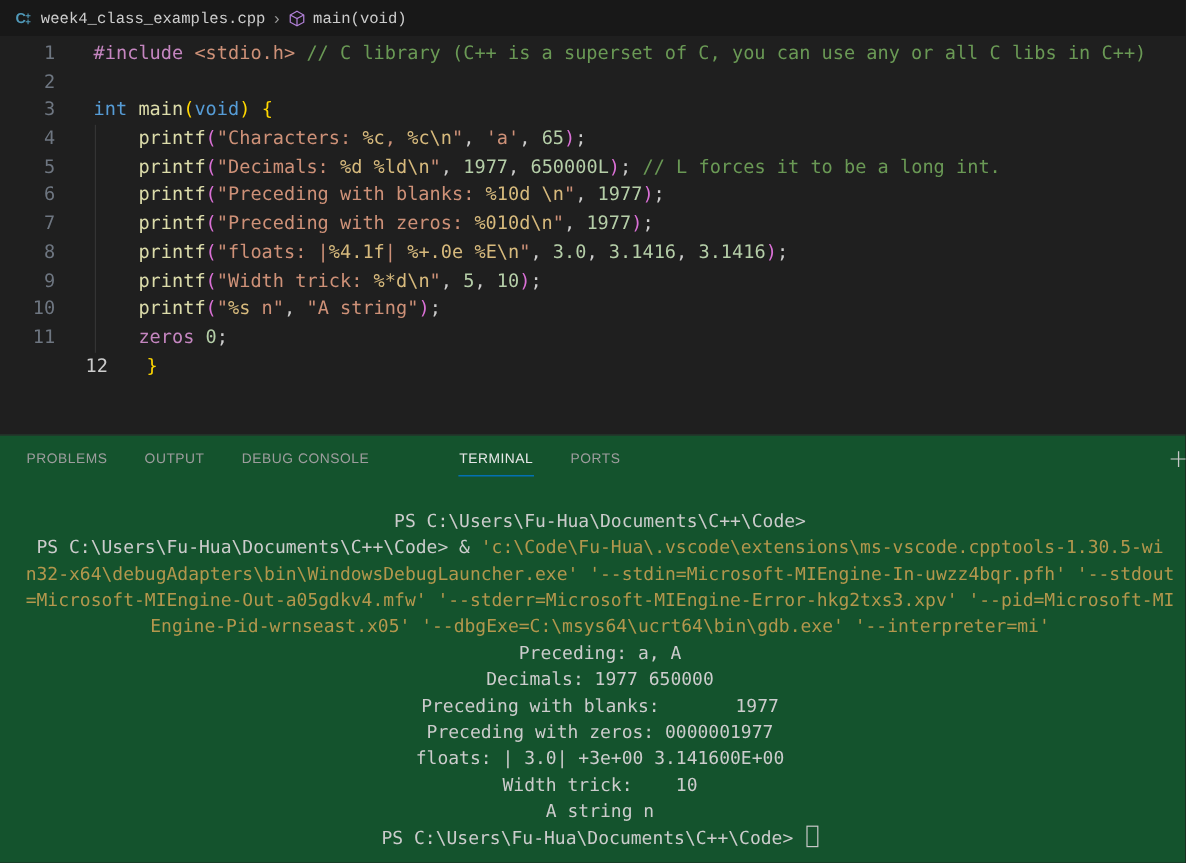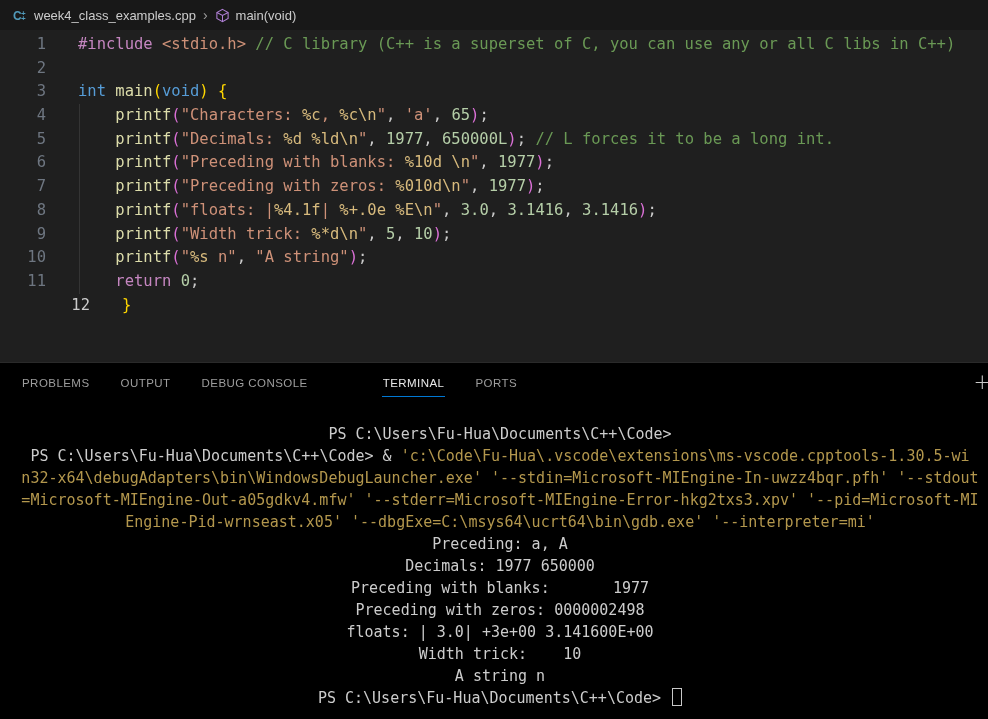--- a/index.html
+++ b/index.html
@@ -7,21 +7,21 @@
     width:988px;height:719px;overflow:hidden;background:#1f1f1f;
     font-family:"Liberation Sans",sans-serif;
   }
   
   .breadcrumb-bar{
     height:30px;background:#181818;display:flex;align-items:center;
     padding:0 12px;gap:6px;font-size:13px;color:#cccccc;
   }
   .bc-icon{display:flex;align-items:center;flex:none;}
   .bc-sep{color:#9d9d9d;font-size:14px;padding:0 1px;}
-  .bc-file,.bc-symbol{cursor:pointer;}
+  .bc-file,.bc-symbol{cursor:pointer;font-family:Liberation Mono, monospace;}
   
   .editor{
     position:relative;height:332px;background:#1f1f1f;box-sizing:border-box;
     padding-top:3px;font-family:"DejaVu Sans Mono",monospace;
     font-size:15.5px;line-height:23.7px;
   }
   .code-line{display:flex;height:23.7px;}
   .ln{width:46px;flex:none;text-align:right;color:#6e7681;user-select:none;}
   .ln.active{color:#cccccc;margin-left:44px;}
   .code{padding-left:32px;white-space:pre;color:#cccccc;}
@@ -31,21 +31,21 @@
   .tk-fn {color:var(--function,#dcdcaa);}
   .tk-str{color:var(--string,#ce9178);}
   .tk-fmt{color:var(--format,#d7ba7d);}
   .tk-num{color:var(--number,#b5cea8);}
   .tk-com{color:var(--comment,#6a9955);}
   .tk-df {color:#cccccc;}
   .tk-b1 {color:var(--bracket-gold,#ffd700);}
   .tk-b2 {color:var(--bracket-pink,#da70d6);}
   
   .panel{
-    position:relative;height:357px;background:#000000;
+    position:relative;height:357px;background:#14532d;
     border-top:1px solid #2a2a2a;box-sizing:border-box;
   }
   .tabs{
     display:flex;align-items:center;height:42px;padding-left:21px;
     font-size:11.5px;letter-spacing:0.45px;
   }
   .tab{
     margin-right:29px;color:#9d9d9d;padding:6px 1px 7px;
     border-bottom:1px solid transparent;cursor:pointer;white-space:nowrap;
   }
@@ -131,21 +131,21 @@
         <div class="code-line">
           <span class="ln">9</span>
           <span class="code"><span class="tk-df">    </span><span class="tk-fn">printf</span><span class="tk-b2">(</span><span class="tk-str">"Width trick: </span><span class="tk-fmt">%*d</span><span class="tk-fmt">\n</span><span class="tk-str">"</span><span class="tk-df">, </span><span class="tk-num">5</span><span class="tk-df">, </span><span class="tk-num">10</span><span class="tk-b2">)</span><span class="tk-df">;</span></span>
         </div>
         <div class="code-line">
           <span class="ln">10</span>
           <span class="code"><span class="tk-df">    </span><span class="tk-fn">printf</span><span class="tk-b2">(</span><span class="tk-str">"</span><span class="tk-fmt">%s</span><span class="tk-str"> n"</span><span class="tk-df">, </span><span class="tk-str">"A string"</span><span class="tk-b2">)</span><span class="tk-df">;</span></span>
         </div>
         <div class="code-line">
           <span class="ln">11</span>
-          <span class="code"><span class="tk-df">    </span><span class="tk-pp">return</span><span class="tk-df"> </span><span class="tk-num">0</span><span class="tk-df">;</span></span>
+          <span class="code"><span class="tk-df">    </span><span class="tk-pp">zeros</span><span class="tk-df"> </span><span class="tk-num">0</span><span class="tk-df">;</span></span>
         </div>
         <div class="code-line">
           <span class="ln active">12</span>
           <span class="code"><span class="tk-b1">}</span></span>
         </div>
       </div>
   </div>
 
   <div class="panel">
     <div class="tabs" id="panel-tabs">
@@ -158,21 +158,21 @@
     <button class="plus">+</button>
     <div class="terminal" id="terminal">
         <div class="t-line"><span class="ts-t">PS C:\Users\Fu-Hua\Documents\C++\Code&gt;</span></div>
         <div class="t-line"><span class="ts-t">PS C:\Users\Fu-Hua\Documents\C++\Code&gt; &amp; </span><span class="ts-s">'c:\Code\Fu-Hua\.vscode\extensions\ms-vscode.cpptools-1.30.5-wi</span></div>
         <div class="t-line"><span class="ts-s">n32-x64\debugAdapters\bin\WindowsDebugLauncher.exe' '--stdin=Microsoft-MIEngine-In-uwzz4bqr.pfh' '--stdout</span></div>
         <div class="t-line"><span class="ts-s">=Microsoft-MIEngine-Out-a05gdkv4.mfw' '--stderr=Microsoft-MIEngine-Error-hkg2txs3.xpv' '--pid=Microsoft-MI</span></div>
         <div class="t-line"><span class="ts-s">Engine-Pid-wrnseast.x05' '--dbgExe=C:\msys64\ucrt64\bin\gdb.exe' '--interpreter=mi'</span></div>
         <div class="t-line"><span class="ts-t">Preceding: a, A</span></div>
         <div class="t-line"><span class="ts-t">Decimals: 1977 650000</span></div>
         <div class="t-line"><span class="ts-t">Preceding with blanks:       1977</span></div>
-        <div class="t-line"><span class="ts-t">Preceding with zeros: 0000002498</span></div>
+        <div class="t-line"><span class="ts-t">Preceding with zeros: 0000001977</span></div>
         <div class="t-line"><span class="ts-t">floats: | 3.0| +3e+00 3.141600E+00</span></div>
         <div class="t-line"><span class="ts-t">Width trick:    10</span></div>
         <div class="t-line"><span class="ts-t">A string n</span></div>
         <div class="t-line"><span class="ts-t">PS C:\Users\Fu-Hua\Documents\C++\Code&gt; </span><span class="t-cursor"></span></div>
       </div>
   </div>
 
 </div>
 
 </body></html>

